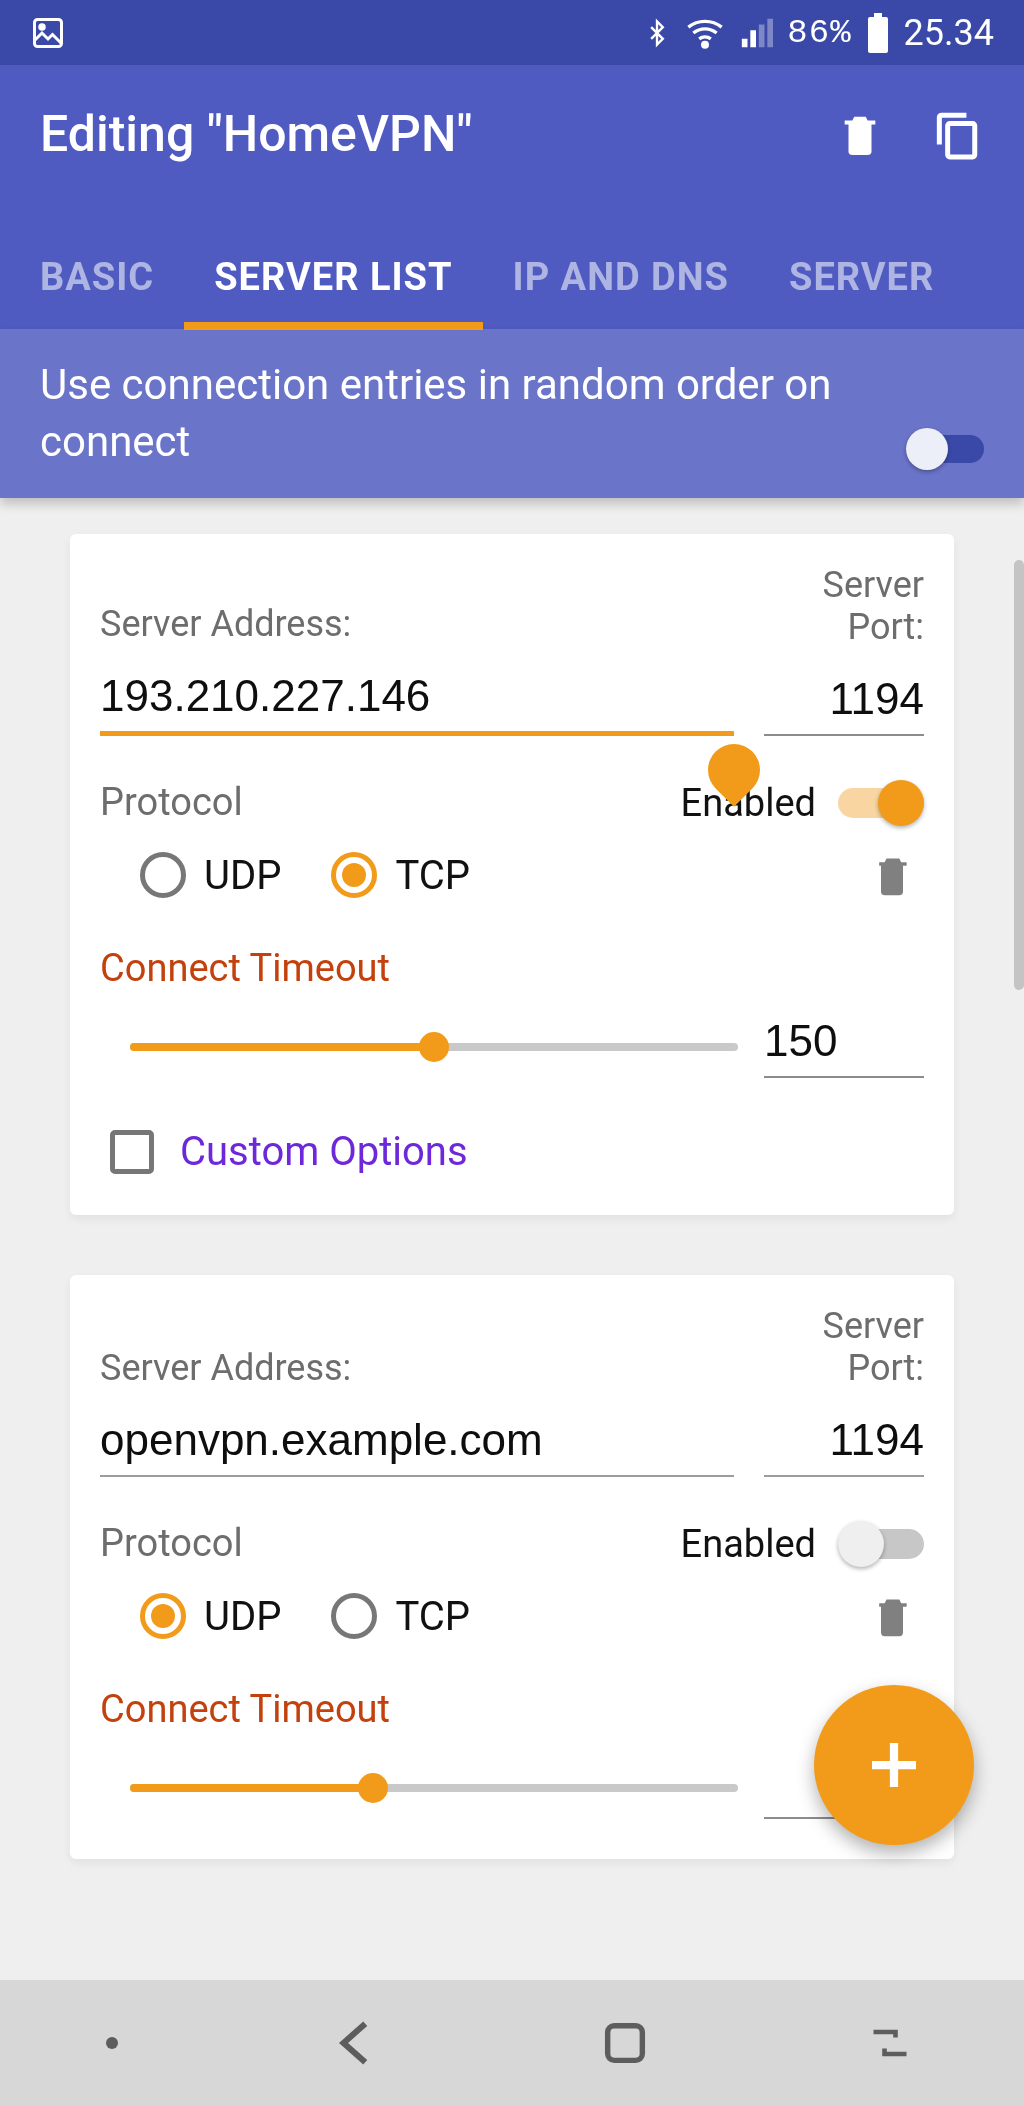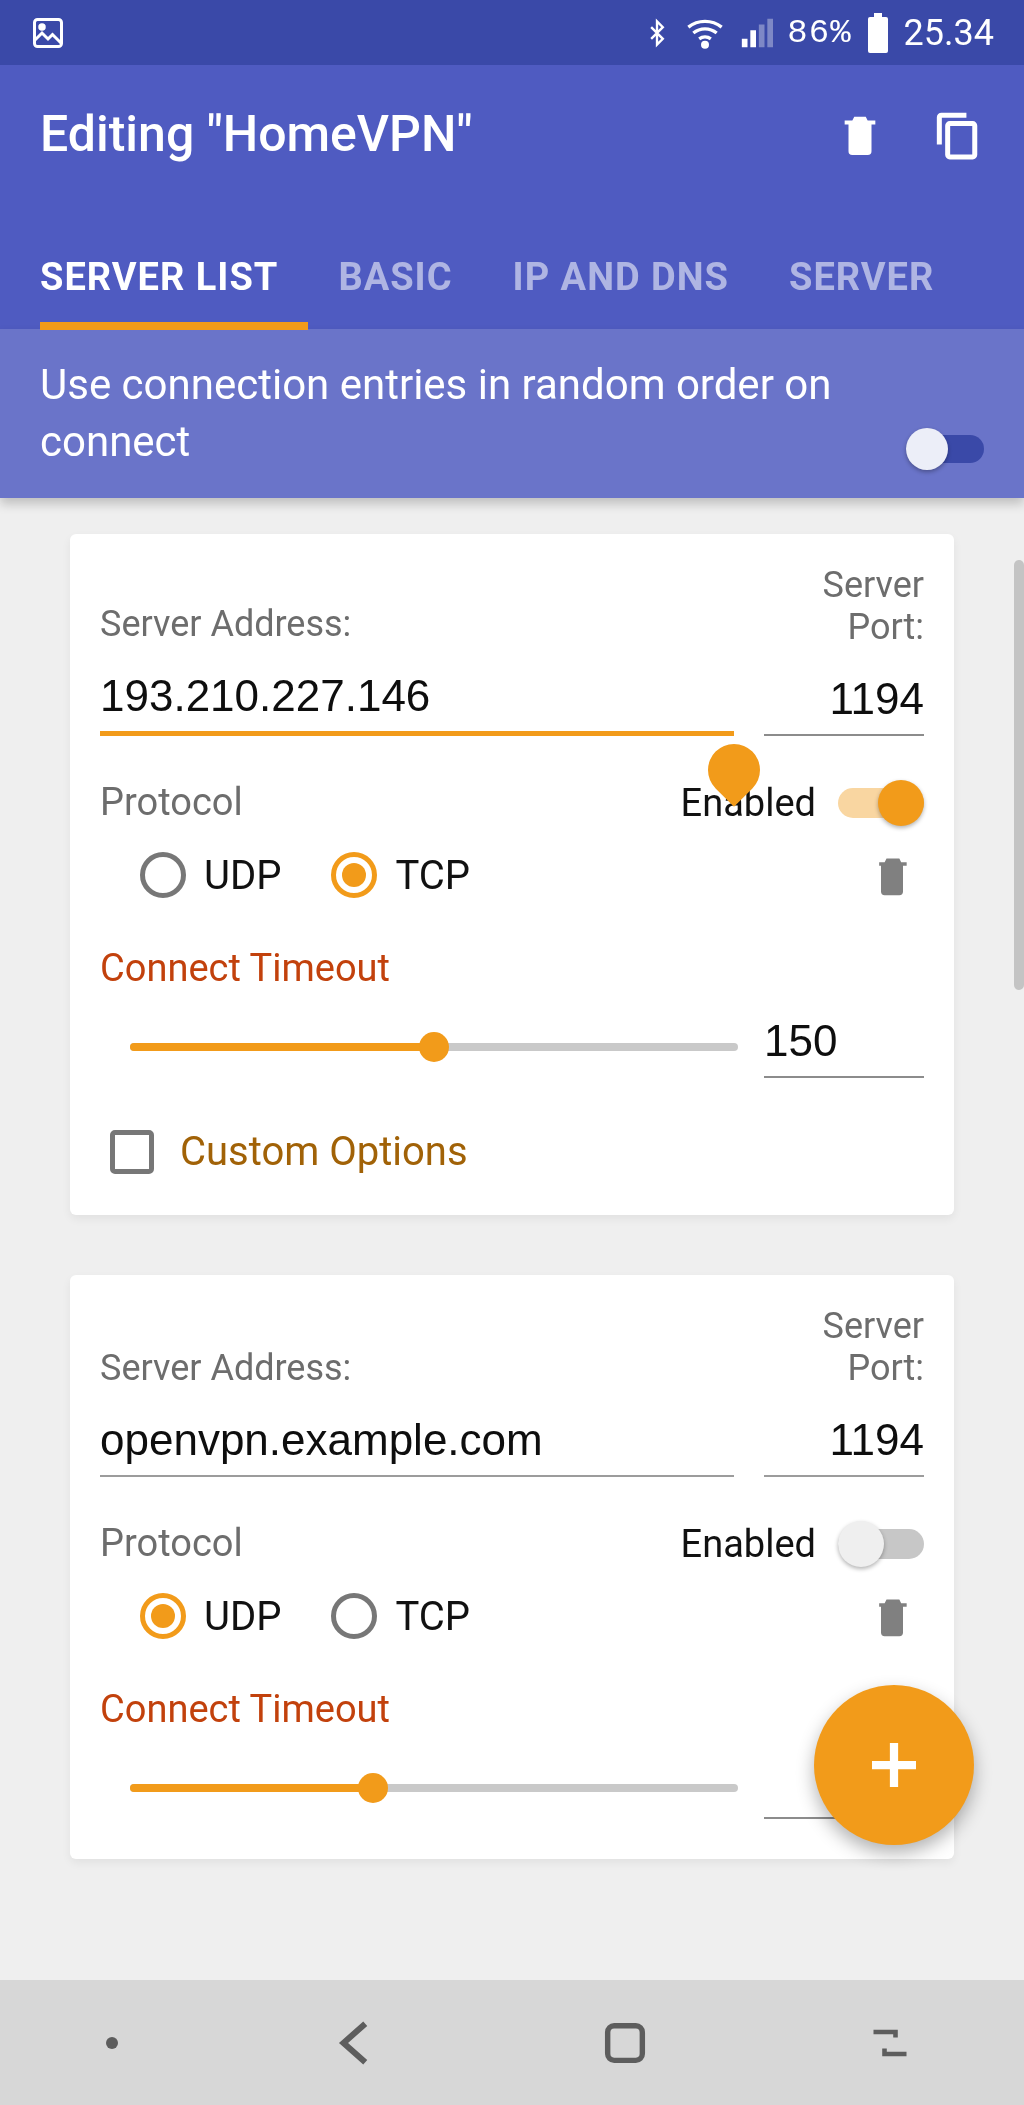--- a/index.html
+++ b/index.html
@@ -178,21 +178,21 @@
   }
   .slider-val {
     width:160px; text-align:right;
   }
   .timeout-label { font-size: 38px; color:#c2410c; margin-top: 46px; }
   
   .cbx-row { display:flex; align-items:center; gap: 26px; margin-top: 50px; margin-left: 10px; }
   .cbx {
     width: 44px; height: 44px; border: 5px solid #777; border-radius:5px;
   }
-  .cbx-label { font-size: 40px; color:#a16207; }
+  .cbx-label { font-size: 40px; color:#6d28d9; }
   
   .fab {
     position: absolute;
     right: 50px; bottom: 260px;
     width: 160px; height: 160px; border-radius: 50%;
     background: #f29b1a;
     display:flex; align-items:center; justify-content:center;
     box-shadow: 0 8px 18px rgba(0,0,0,0.3);
     color:#fff;
   }
@@ -265,22 +265,22 @@
         </svg>
     </div>
     <div class="app-action">
       <svg width="50" height="54" viewBox="0 0 24 24" fill="none" stroke="#fff" stroke-width="2.4">
           <rect x="8" y="7" width="13" height="16" rx="1"></rect>
           <path d="M4 17V4a1 1 0 0 1 1-1h12"></path>
         </svg>
     </div>
   </div>
   <div class="tabs">
+    <div class="tab">BASIC</div>
     <div class="tab active">SERVER LIST</div>
-    <div class="tab">BASIC</div>
     <div class="tab">IP AND DNS</div>
     <div class="tab">SERVER</div>
   </div>
 </div>
 
 <div class="random-row">
   <div class="label">Use connection entries in random order on connect</div>
   <div class="hswitch">
     <div class="track"></div>
       <div class="knob"></div>

